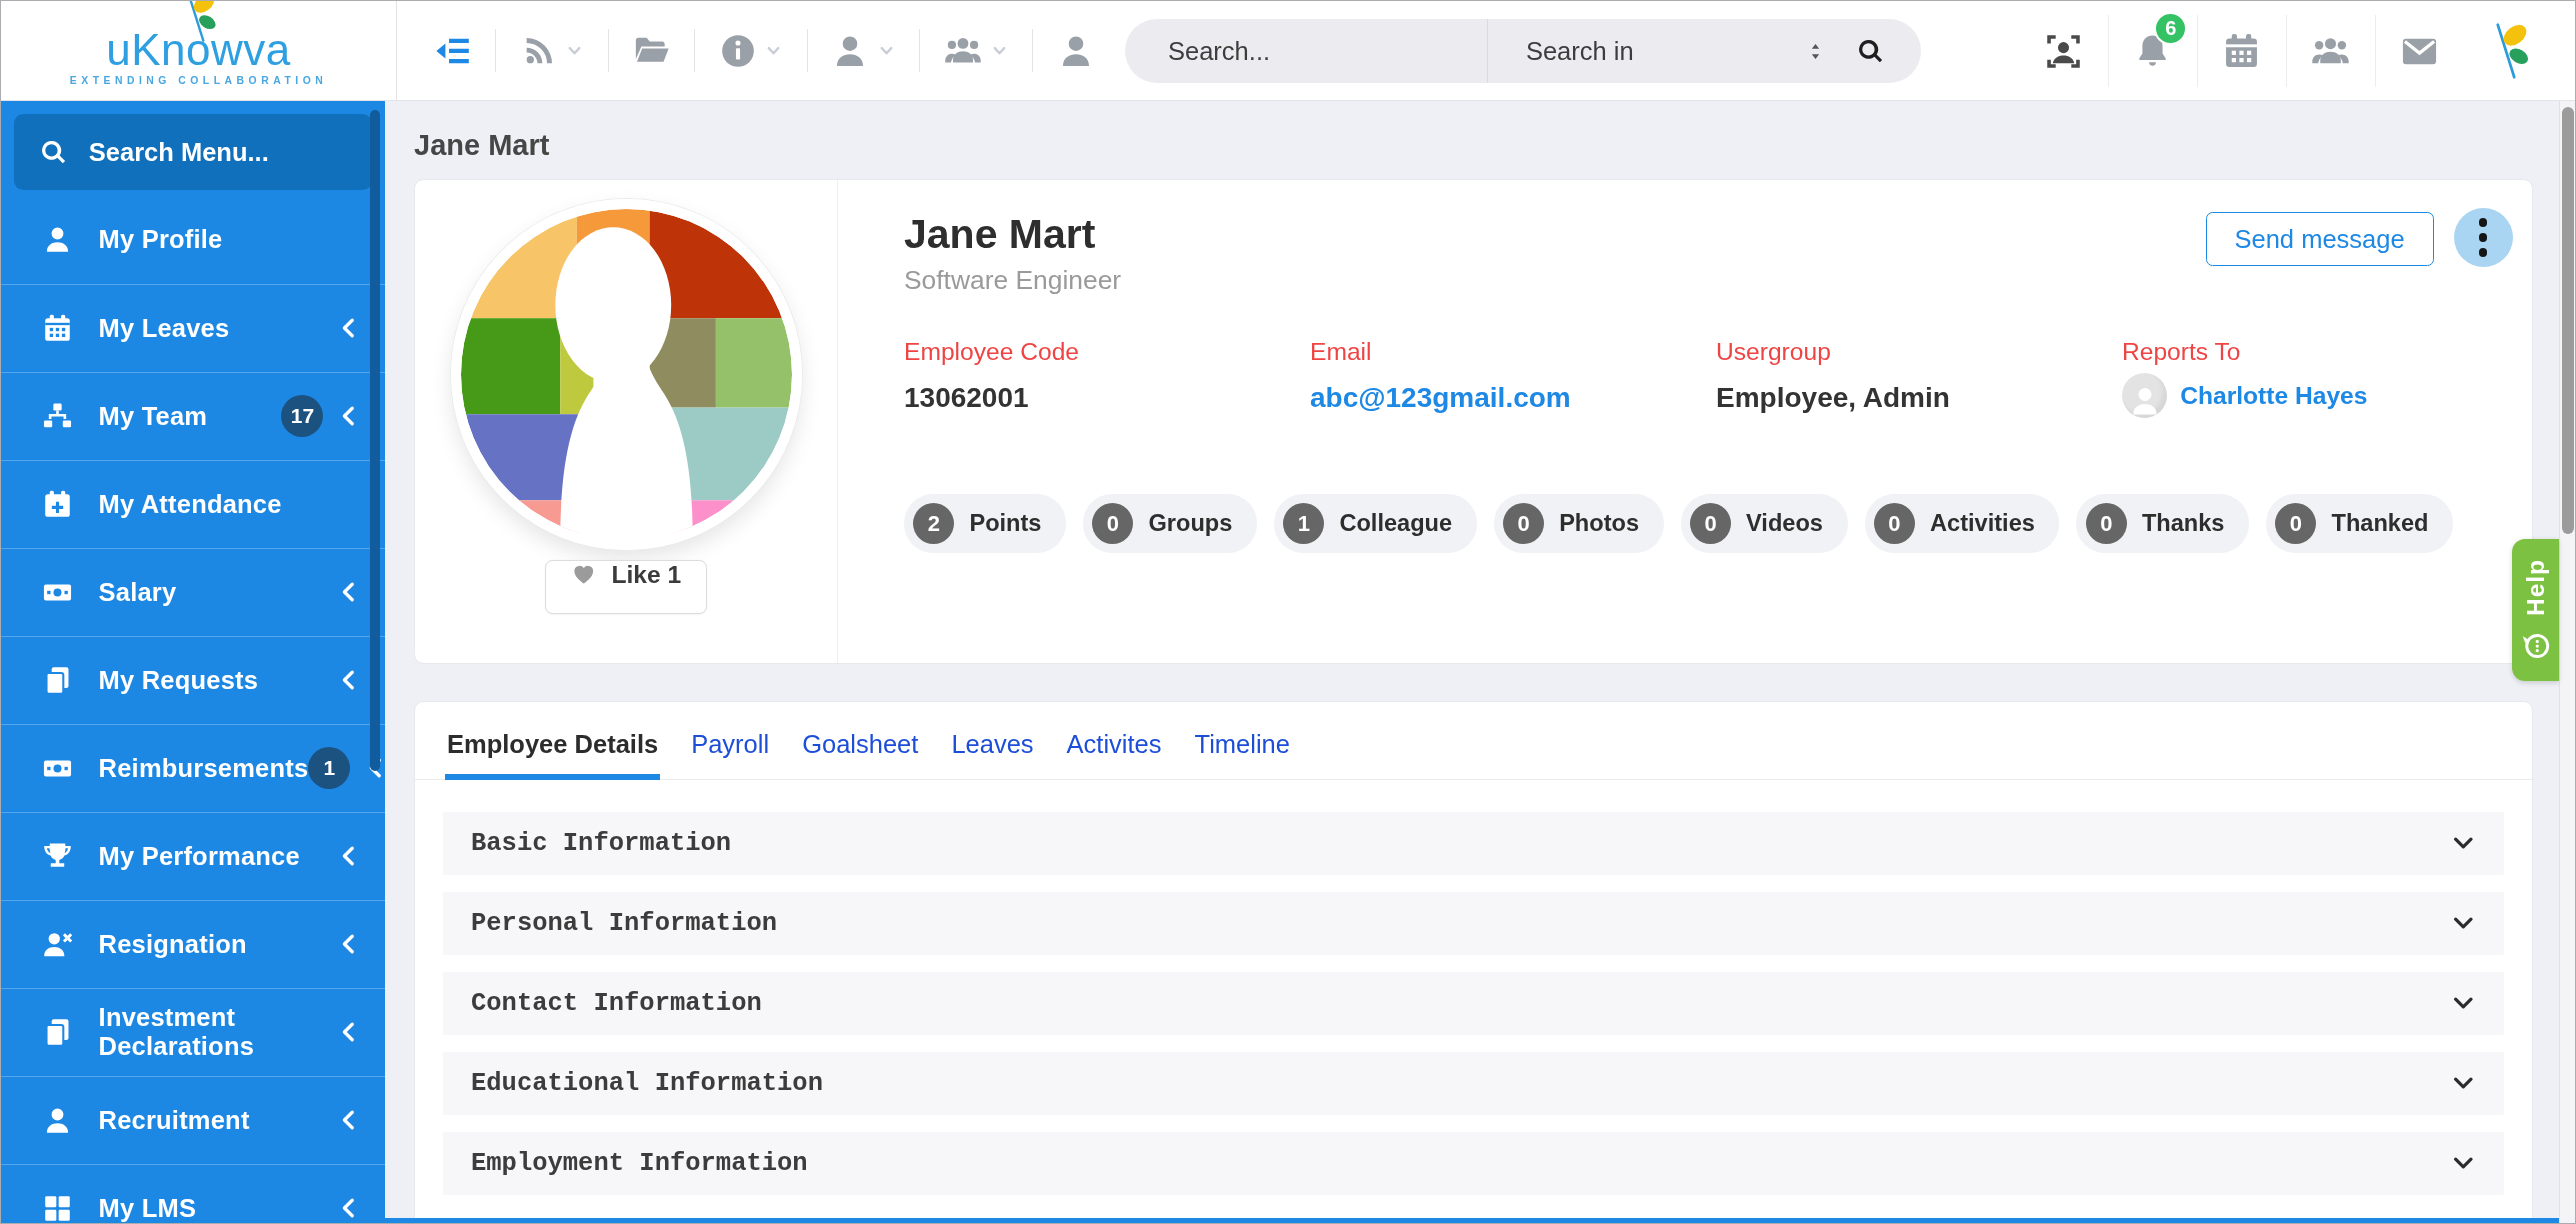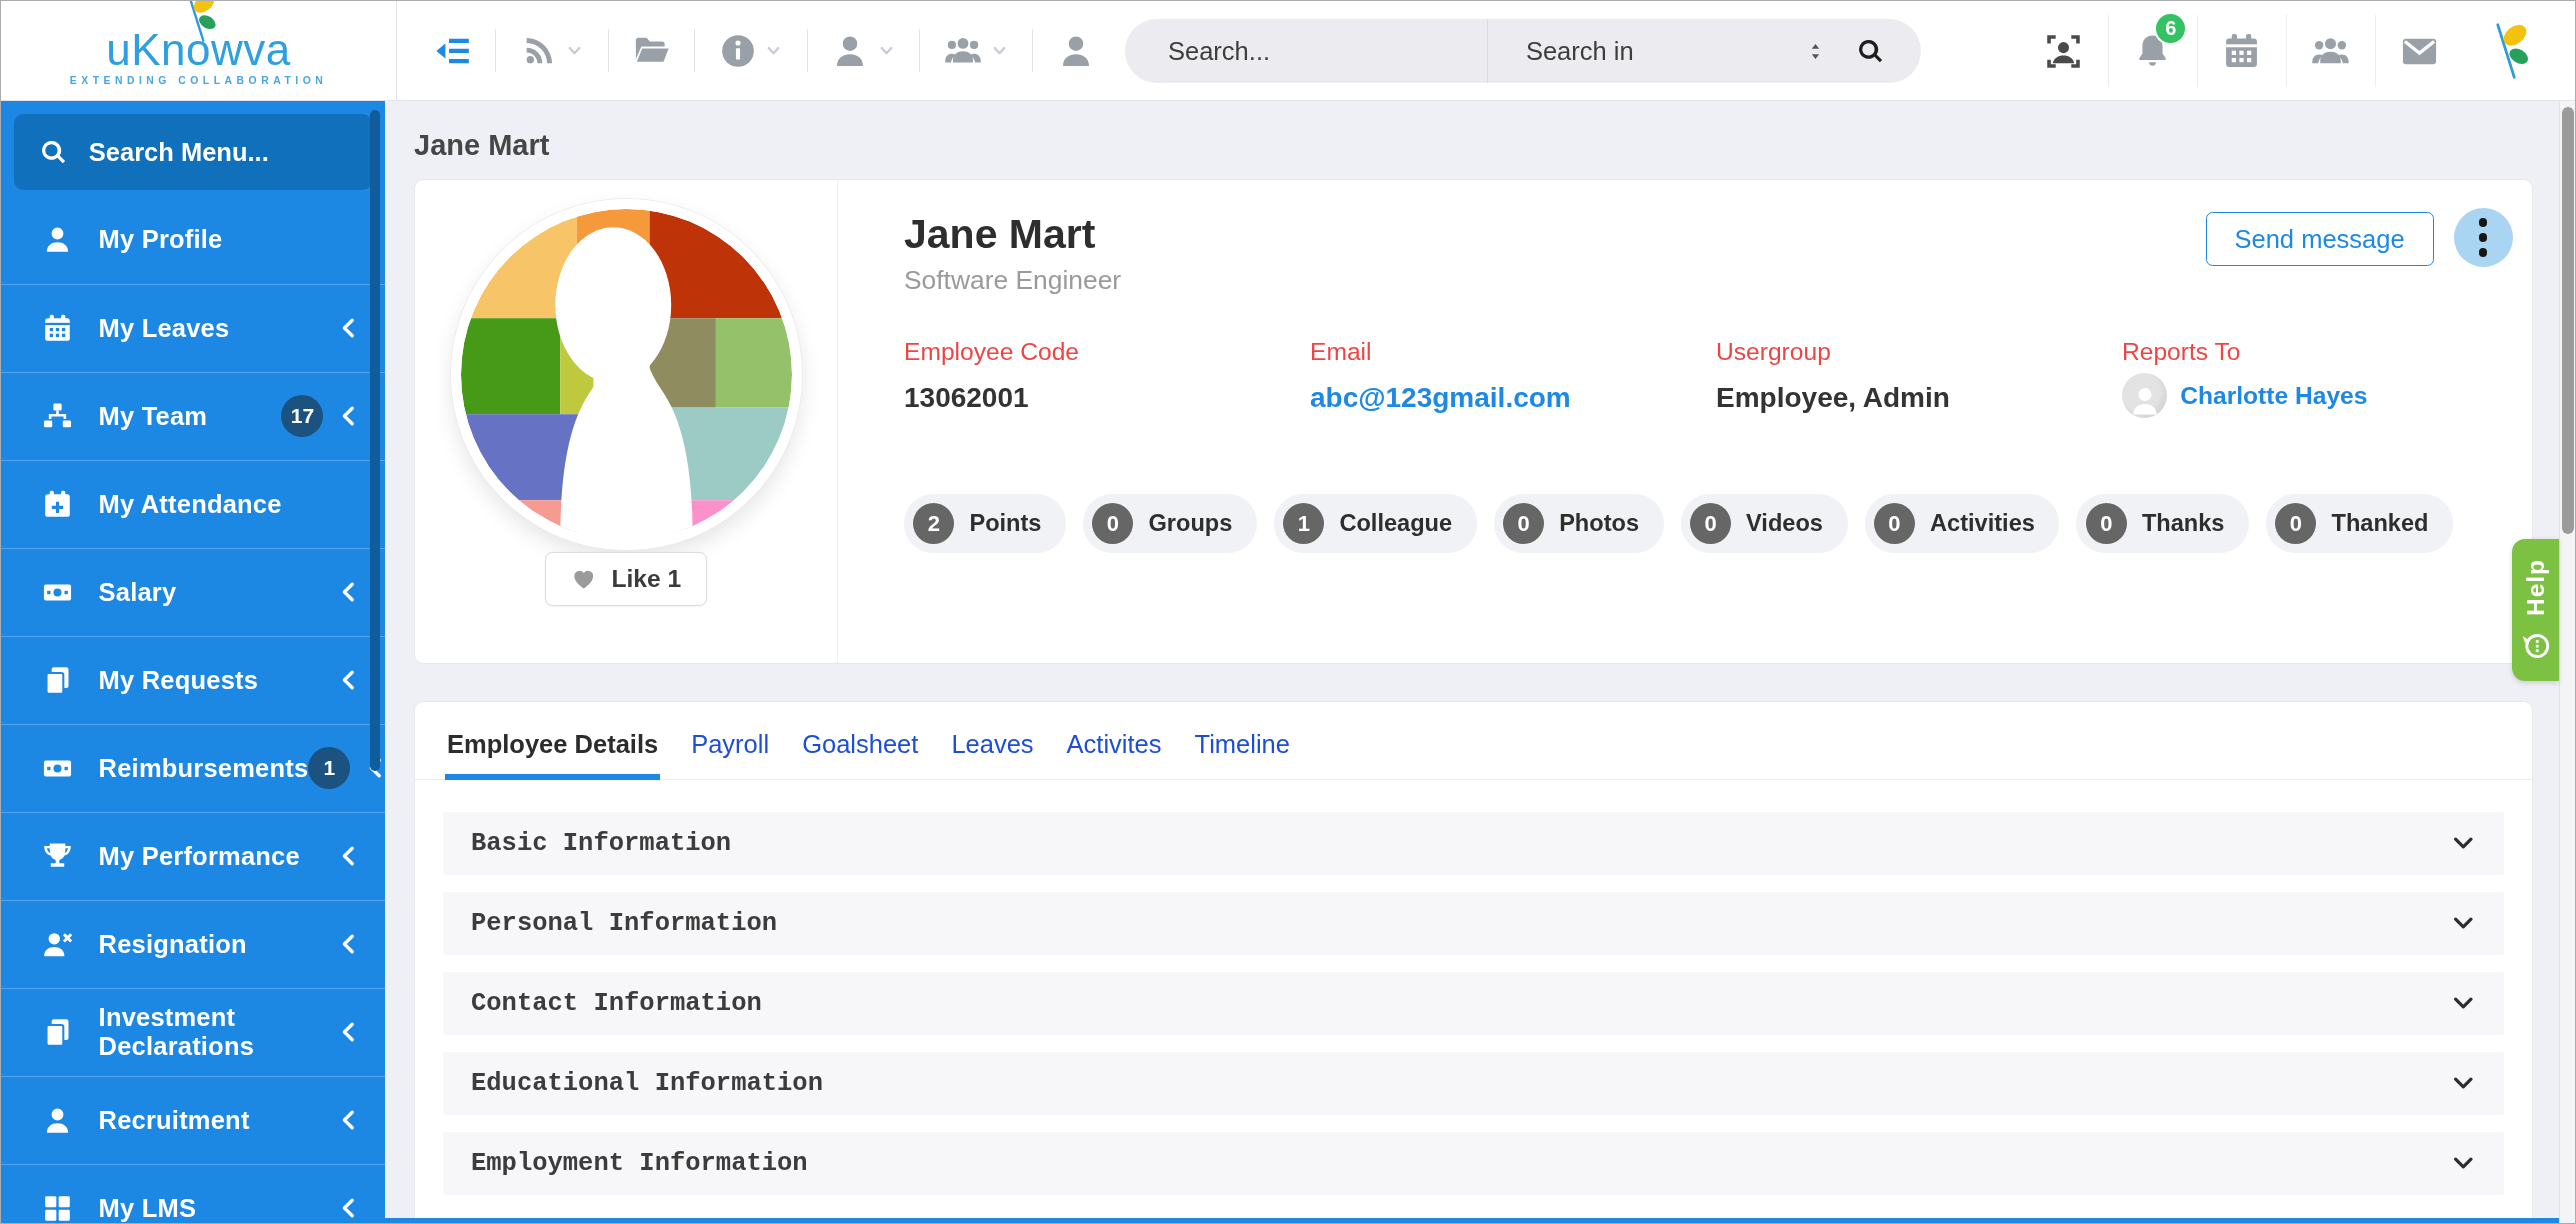--- a/index.html
+++ b/index.html
@@ -80,22 +80,22 @@
           padding:0 26.4px 0 29px; overflow:hidden; }
   .page-title { margin:28px 0 0; font-size:29px; font-weight:bold; color:#464646; }
 
   .profile-card { margin-top:17px; background:#fff; border:0.9px solid #e8e8ec; border-radius:9.4px;
                   height:485px; display:flex; position:relative; }
   .avatar-col { width:423px; border-right:0.9px solid #f0eef0; display:flex; flex-direction:column;
                 align-items:center; padding-top:19px; flex:none; }
   .avatar-ring { width:351px; height:351px; border-radius:50%; border:10.4px solid #fff;
                  box-shadow:0 0 0 0.9px #ebebeb, 0 9.4px 21px rgba(0,0,0,0.10); overflow:hidden; }
   .avatar-ring svg { width:100%; height:100%; }
-  .like-btn { margin-top:2px; height:54px; padding:0 24.6px; background:#fff; border:0.9px solid #dcdcdc;
-              border-radius:7.6px; display:flex; align-items:center; gap:15px; cursor:pointer;
+  .like-btn { margin-top:10px; height:54px; padding:0 24.6px; background:#fff; border:0.9px solid #dcdcdc;
+              border-radius:7.6px; display:flex; align-items:flex-start; gap:15px; cursor:pointer;
               font-size:24.6px; font-weight:bold; color:#3b3b3b; box-shadow:0 0.9px 1.9px rgba(0,0,0,0.05); }
   .like-btn svg { width:25.5px; height:25.5px; color:#9b9b9b; }
 
   .info-col { flex:1; padding:32px 28px 0 66px; position:relative; }
   .profile-name { font-size:41px; font-weight:bold; color:#2e2e2e; line-height:1.1; }
   .profile-role { font-size:26.4px; color:#9a9a9a; margin-top:7.6px; }
   .send-btn { position:absolute; top:32px; right:98px; height:54px; padding:0 28px; background:#fff;
               border:1.9px solid #1E88E5; border-radius:6.6px; color:#1E88E5; font-size:25.5px;
               font-family:inherit; cursor:pointer; }
   .kebab { position:absolute; top:28px; right:19px; width:59px; height:59px; border-radius:50%;

